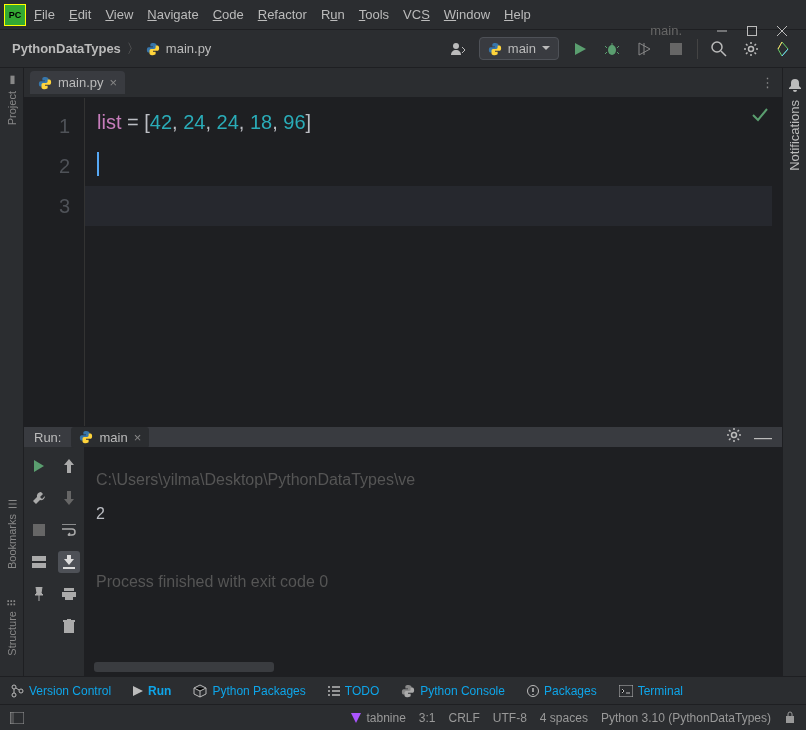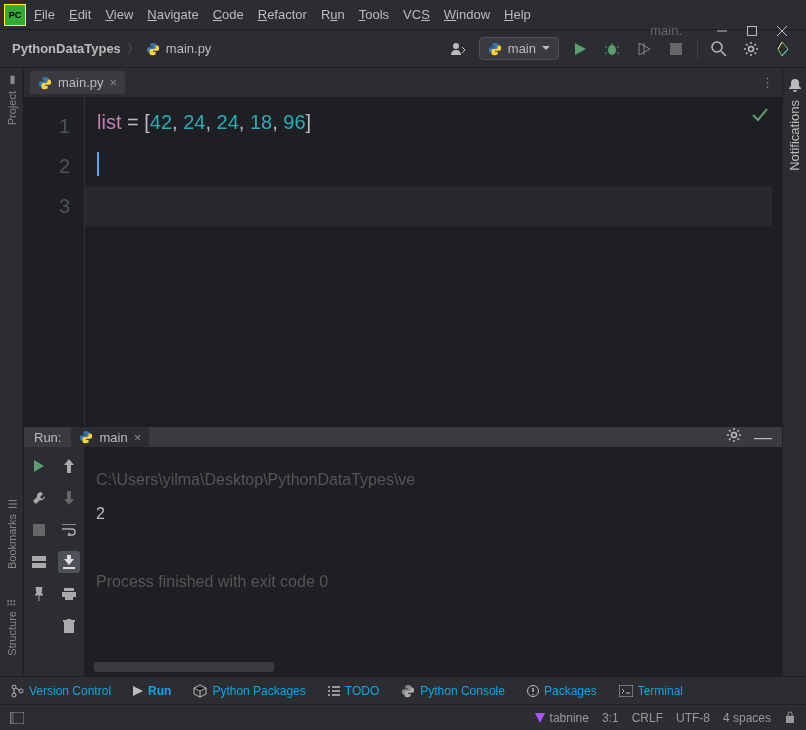--- a/index.html
+++ b/index.html
@@ -381,20 +381,21 @@
     <span style="display:flex;align-items:center;gap:4px">
         <svg width="12" height="12">
           <path d="M1 1h10L6 11z" fill="#a5f"></path>
         </svg>
         <span>tabnine</span>
       </span>
     <span>3:1</span>
     <span>CRLF</span>
     <span>UTF-8</span>
     <span>4 spaces</span>
+    <span>Python 3.10 (PythonDataTypes)</span>
     <span>
         <svg width="12" height="12">
           <rect x="2" y="5" width="8" height="7" fill="#999"></rect>
           <path d="M4 5V3a2 2 0 014 0v2" fill="none" stroke="#999"></path>
         </svg>
       </span>
   </div>
 </div>
 
 </body></html>

